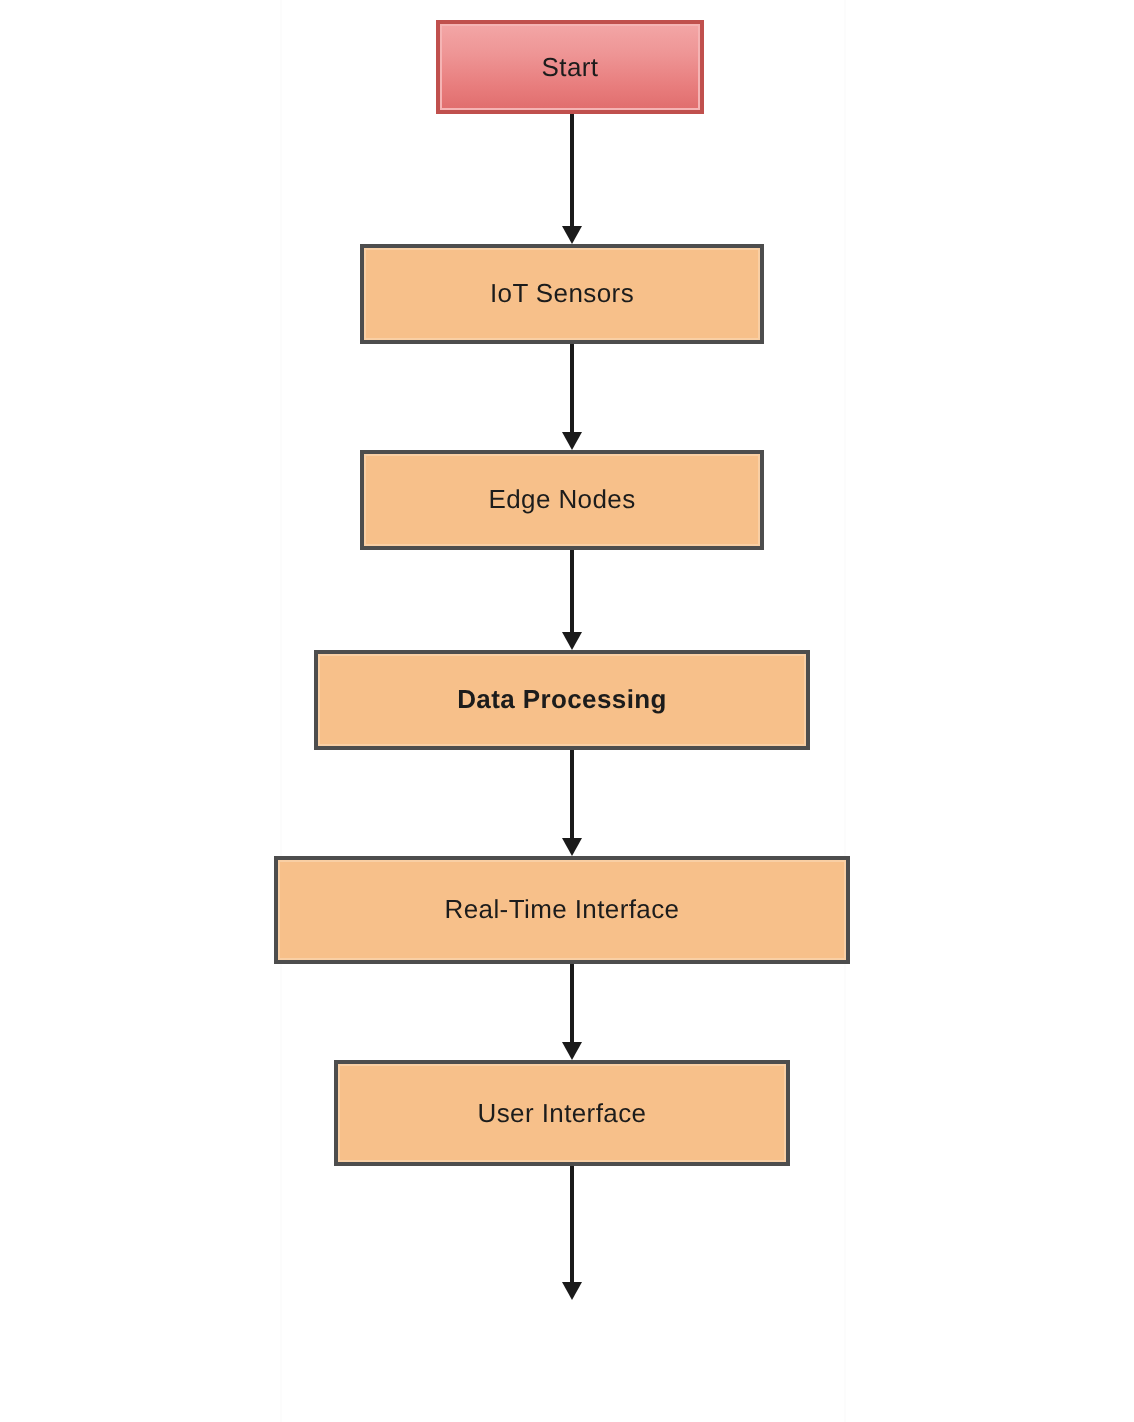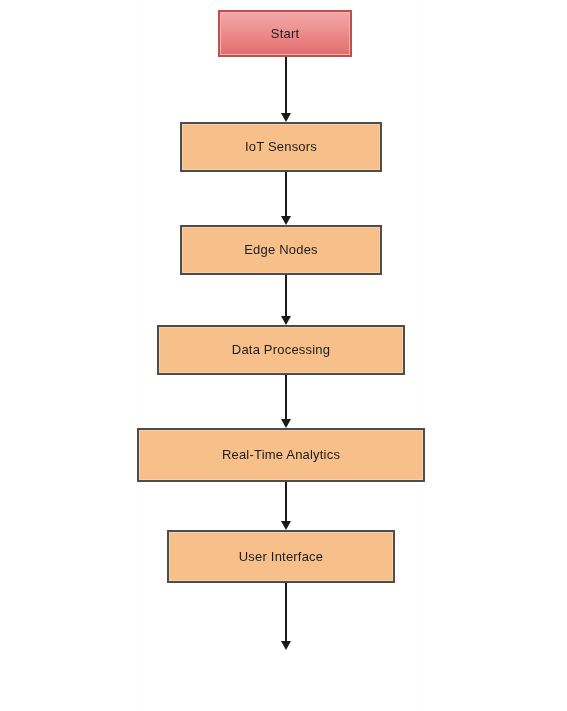--- a/index.html
+++ b/index.html
@@ -123,22 +123,22 @@
 
   <div class="node terminator" style="left: 218px; top: 10px; width: 134px; height: 47px;">
     <span class="node-label">Start</span>
   </div>
   <div class="node process" style="left: 180px; top: 225px; width: 202px; height: 50px;">
     <span class="node-label">Edge Nodes</span>
   </div>
   <div class="node process" style="left: 180px; top: 122px; width: 202px; height: 50px;">
     <span class="node-label">IoT Sensors</span>
   </div>
-  <div class="node process" style="left: 157px; top: 325px; width: 248px; height: 50px;">
+  <div class="node process" style="left: 157px; top: 325px; width: 248px; height: 50px; font-weight: bold;">
     <span class="node-label">Data Processing</span>
   </div>
   <div class="node process" style="left: 137px; top: 428px; width: 288px; height: 54px;">
-    <span class="node-label">Real-Time Analytics</span>
+    <span class="node-label">Real-Time Interface</span>
   </div>
   <div class="node process" style="left: 167px; top: 530px; width: 228px; height: 53px; justify-content: center;">
     <span class="node-label">User Interface</span>
   </div>
 </div>
 
 </body></html>

